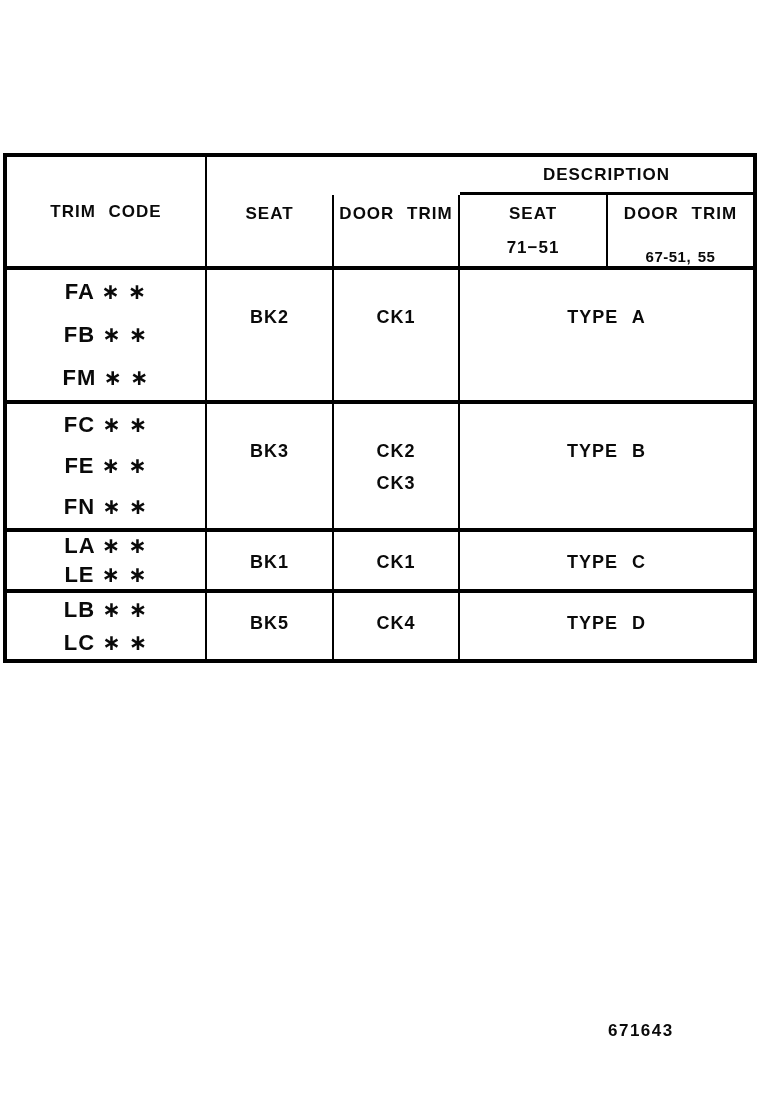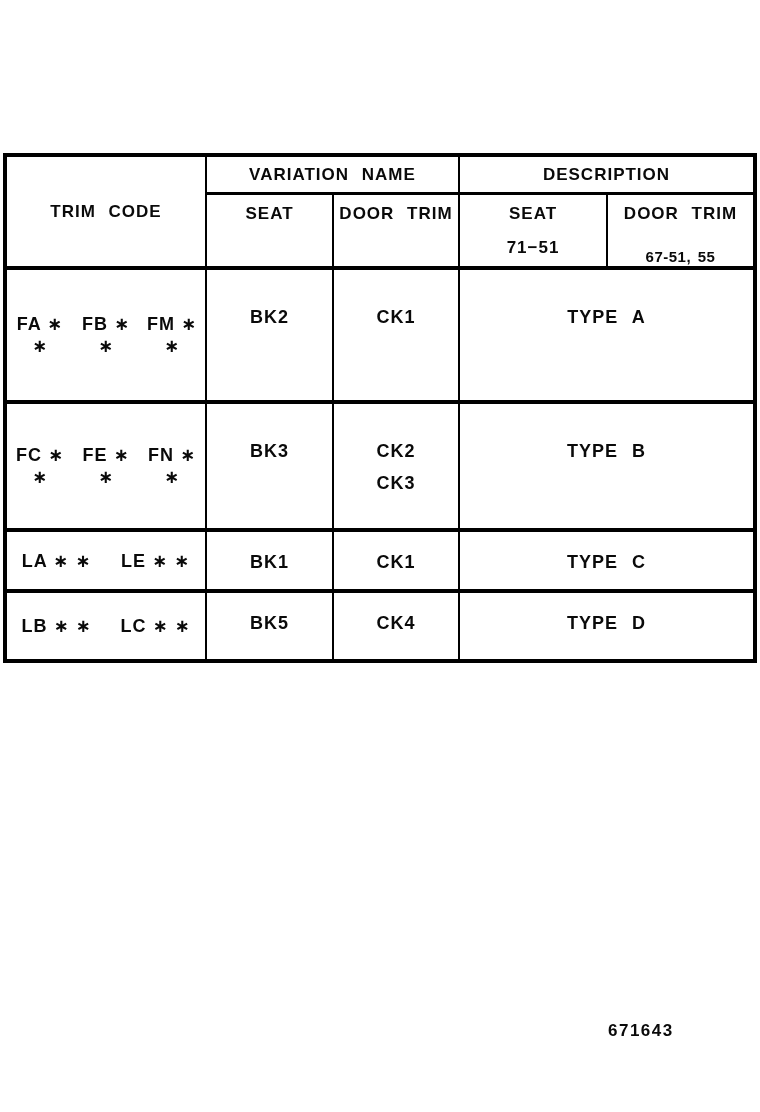--- a/index.html
+++ b/index.html
@@ -53,22 +53,22 @@
   .c-seatdesc { grid-column: 4; }
   .c-doordesc { grid-column: 5; }
   .subcode-seat { margin-top: 8px; font-size: 17px; letter-spacing: 1px; line-height: 26px; }
   .subcode-sm   { font-size: 15px; letter-spacing: 0.5px; word-spacing: 2px; line-height: 21px; margin-top: 19px; }
   .subcode-sm2  { font-size: 20px; letter-spacing: 0.5px; line-height: 19px; }
 
   
   .codes {
     grid-column: 1;
     display: flex;
-    flex-direction: row;
-    font-size: 18px;
+    flex-direction: column;
+    font-size: 22px;
     letter-spacing: 1px;
     text-align: center;
   }
   .code-line { flex: 1; display: flex; align-items: center; justify-content: center; }
   .val {
     font-size: 18px;
     letter-spacing: 1px;
     text-align: center;
     line-height: 32px;
   }
@@ -97,21 +97,20 @@
 </style>
 </head>
 <body>
 
 <div class="page">
 
   <div class="trim-table">
 
     <div class="cell hdr c-trimcode br bb">TRIM CODE</div>
 
-    <div class="cell hdr c-varname br bb3">VARIATION NAME</div>
 
     <div class="cell hdr c-descr bb3">DESCRIPTION</div>
 
     <div class="cell hdr c-sub c-seatvar br bb">SEAT</div>
 
     <div class="cell hdr c-sub c-doorvar br bb">DOOR TRIM</div>
 
     <div class="cell hdr c-sub c-seatdesc br bb">
       <div>SEAT</div>
       <div class="subcode-seat">71−51</div>

